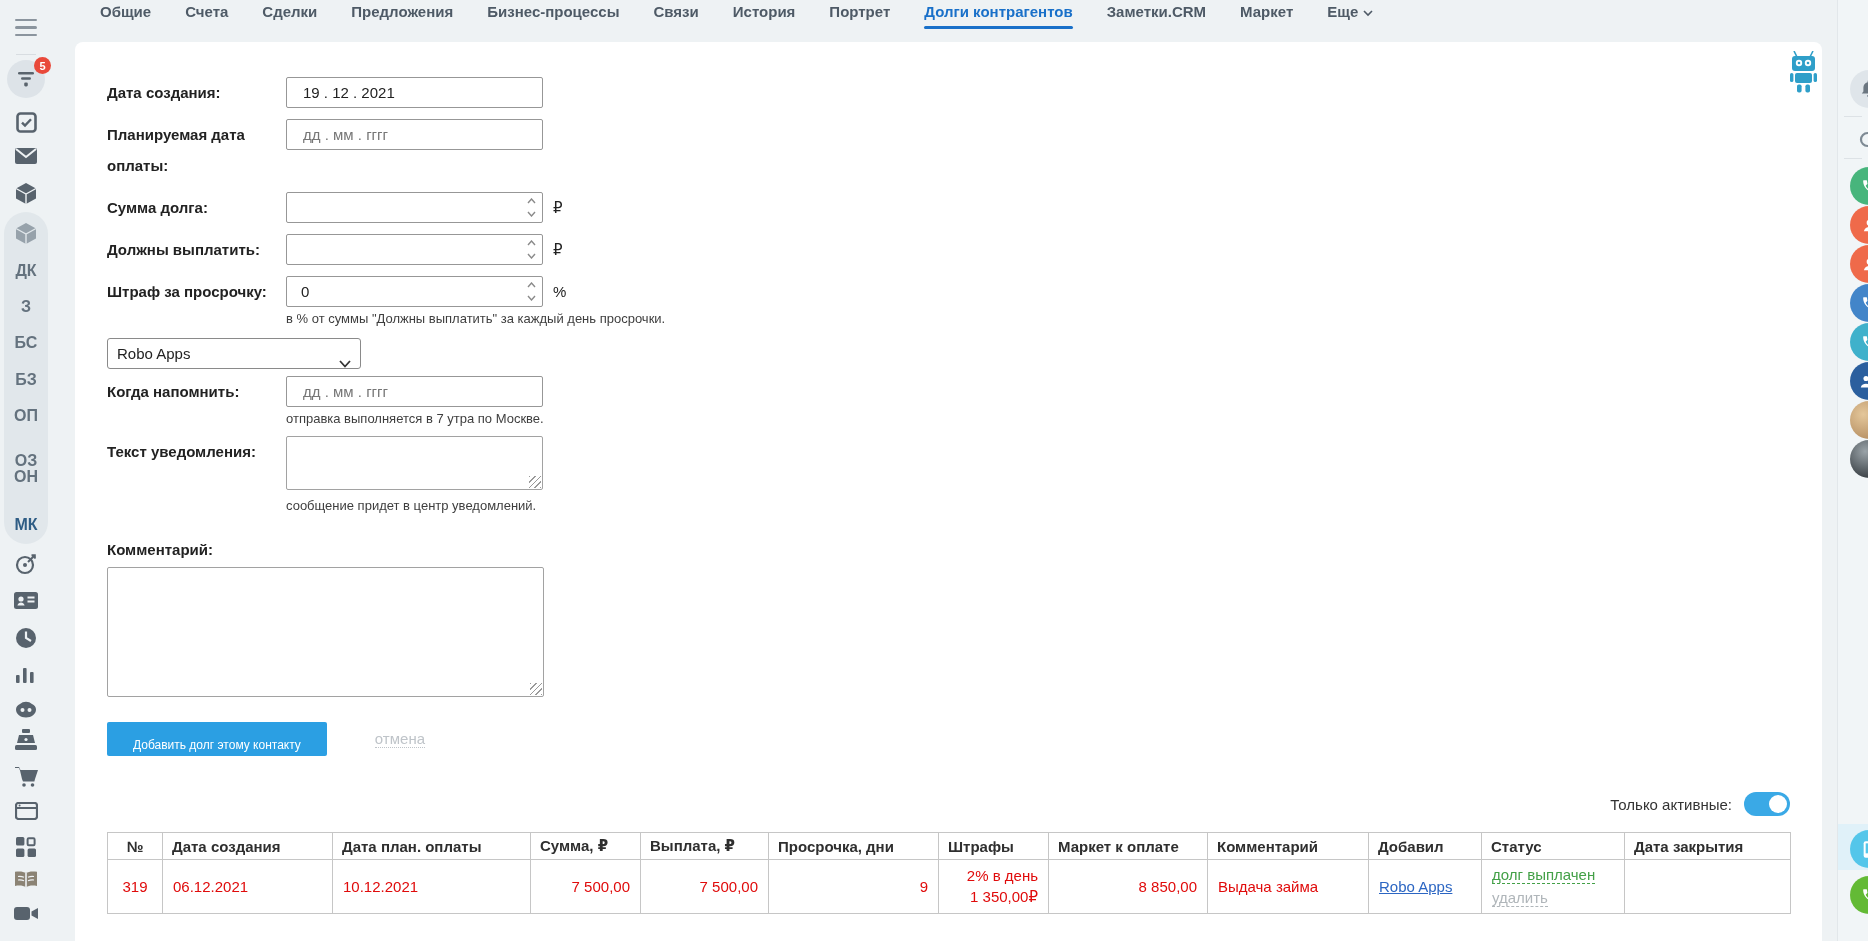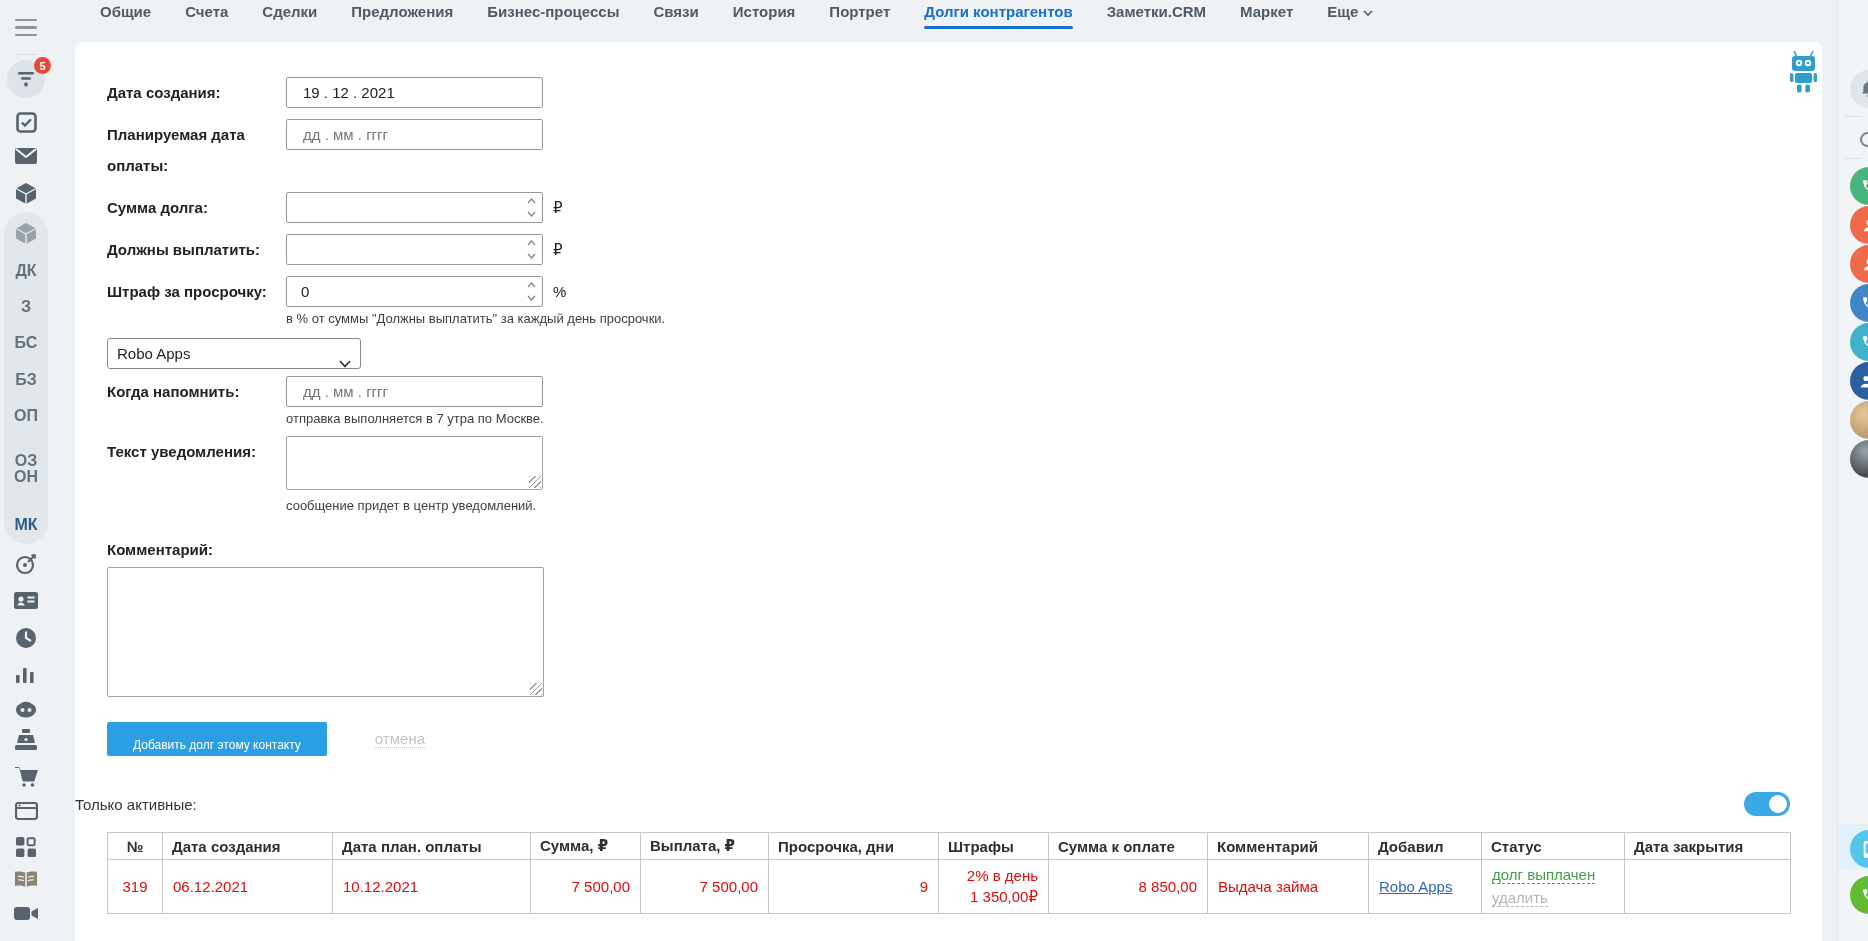--- a/index.html
+++ b/index.html
@@ -57,21 +57,21 @@
   .grip { position:absolute; right:2px; bottom:2px; width:12px; height:12px;
           background:repeating-linear-gradient(135deg,#9a9a9a 0 1px,transparent 1px 4px); cursor:nwse-resize;}
   .comment-label { font-size:15px; font-weight:bold; color:#222; margin:28px 0 9px 32px; }
   .comment-row { margin-left:32px; }
   .btn-row { margin:21px 0 0 32px; display:flex; align-items:center; }
   .btn-primary { height:34px; padding:16px 26px; background:#2b9fe3; color:#fff; border:none; border-radius:2px;
                  font-size:12px; font-family:inherit; cursor:pointer; }
   .cancel { margin-left:48px; font-size:15px; color:#bfc4c9; border-bottom:1px dotted #bfc4c9; cursor:pointer; }
 
   
-  .toggle-row { display:flex; justify-content:space-between; align-items:center; margin:36px 32px 0 0; }
+  .toggle-row { display:flex; justify-content:flex-end; align-items:center; margin:36px 32px 0 0; }
   .toggle-label { font-size:15px; color:#333; margin-right:12px; }
   .switch { position:relative; width:46px; height:24px; background:#3aa9e6; border-radius:12px; cursor:pointer; }
   .knob { position:absolute; top:3px; right:3px; width:18px; height:18px; background:#fff; border-radius:50%; }
 
   
   .debt-table { border-collapse:collapse; margin:16px 0 0 32px; table-layout:fixed; }
   .debt-table th, .debt-table td { border:1px solid #c6c6c6; font-size:15px; }
   .debt-table th { font-weight:bold; color:#2f2f2f; text-align:left; padding:4px 9px; height:24px; }
   .debt-table th.c { text-align:center; }
   .debt-table td { color:#e00b0b; padding:6px 10px; height:49px; }
@@ -414,21 +414,21 @@
     </colgroup>
     <thead>
       <tr>
         <th class="c">№</th>
         <th>Дата создания</th>
         <th>Дата план. оплаты</th>
         <th>Сумма, ₽</th>
         <th>Выплата, ₽</th>
         <th>Просрочка, дни</th>
         <th>Штрафы</th>
-        <th>Сумма к оплате</th>
+        <th>Маркет к оплате</th>
         <th>Комментарий</th>
         <th>Добавил</th>
         <th>Статус</th>
         <th>Дата закрытия</th>
       </tr>
     </thead>
     <tbody>
       <tr>
         <td class="c">319</td>
         <td>06.12.2021</td>

